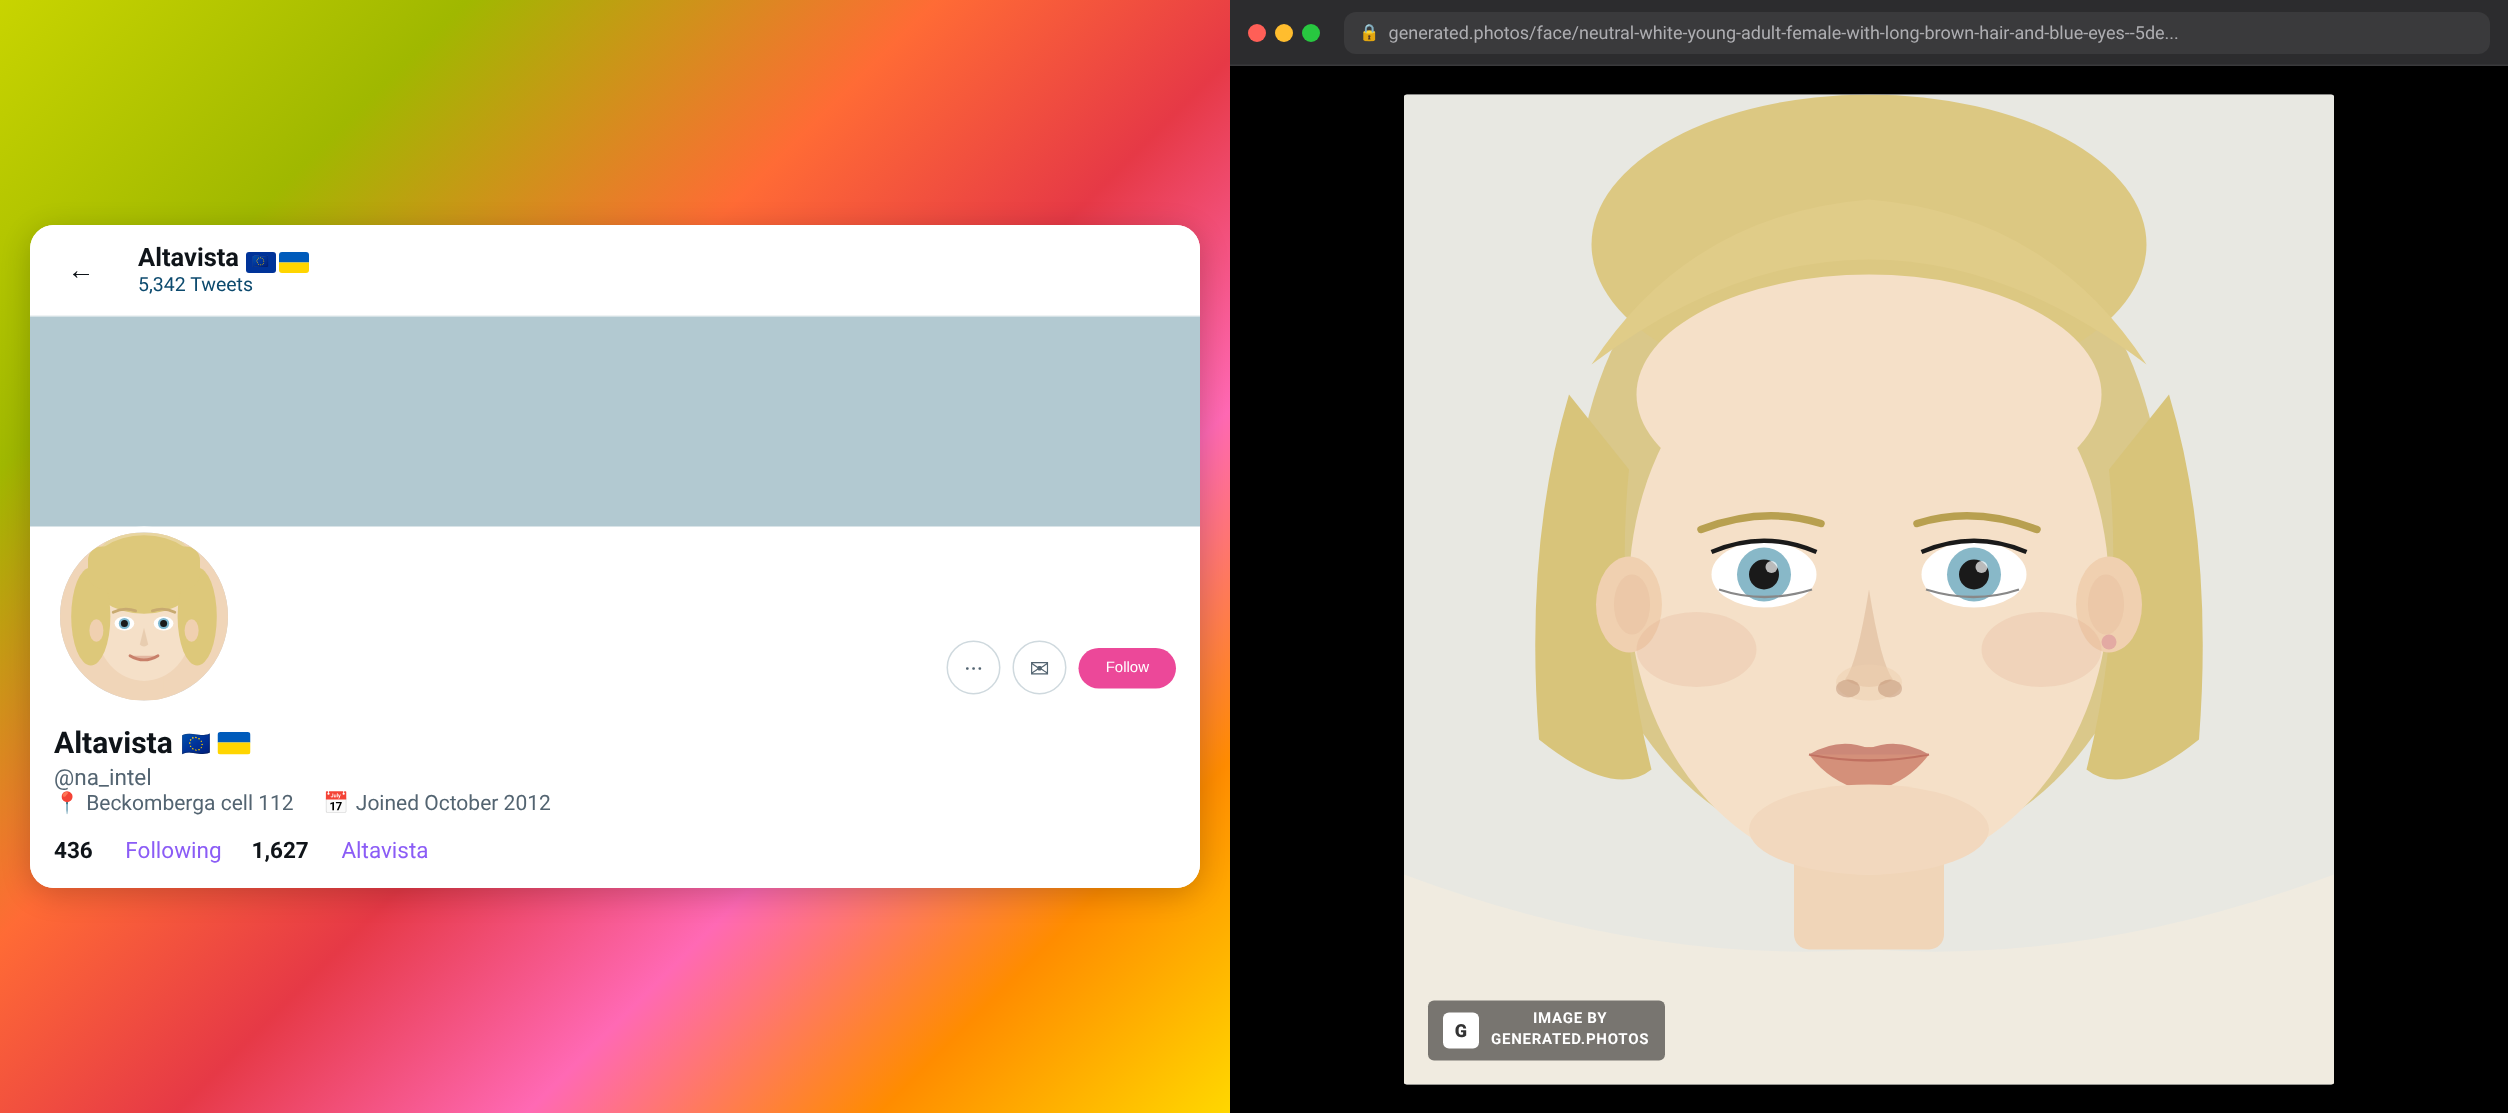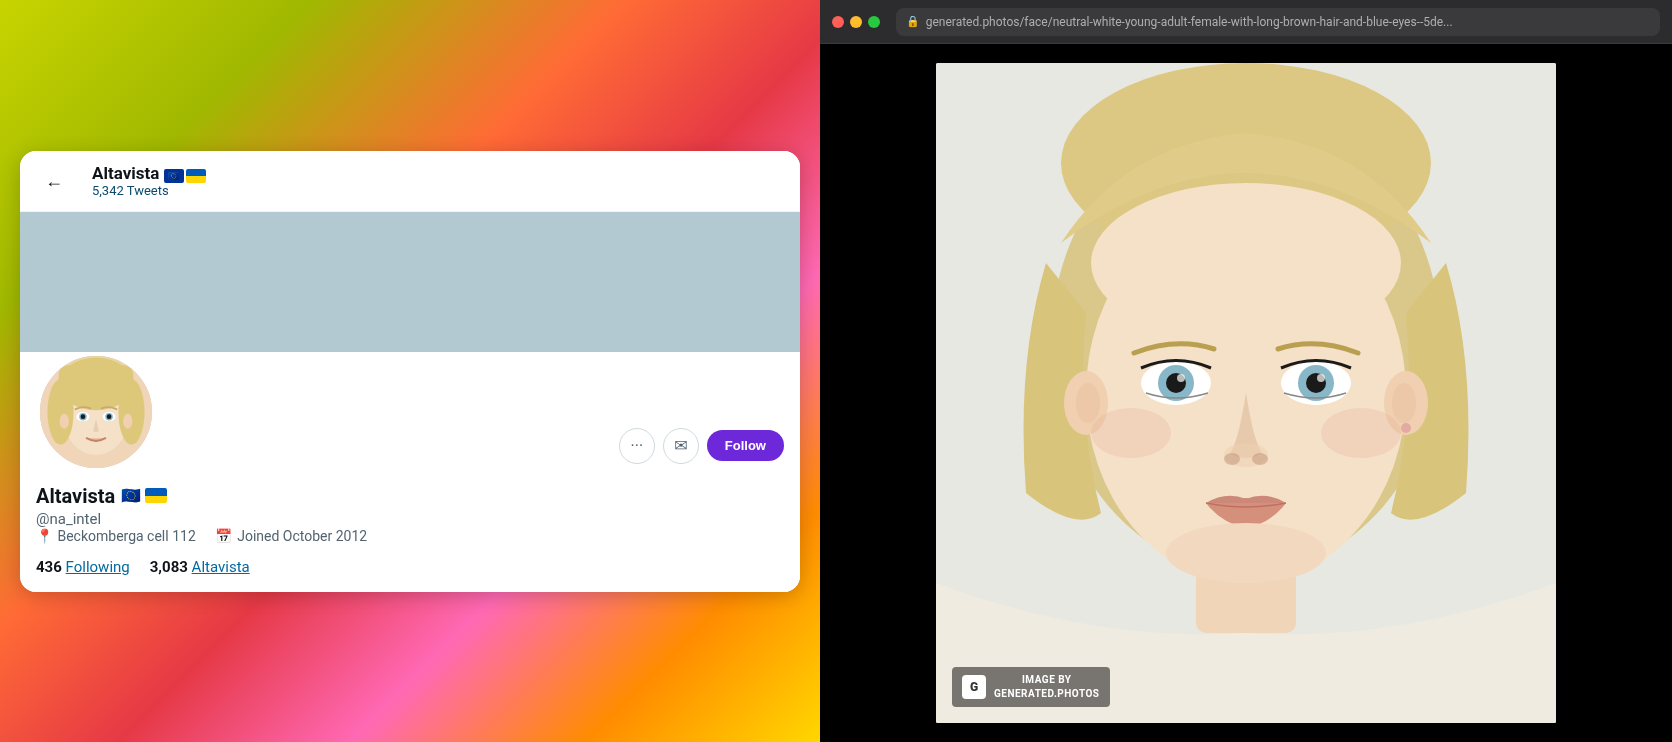--- a/index.html
+++ b/index.html
@@ -125,27 +125,27 @@
       background: #fff;
       display: flex;
       align-items: center;
       justify-content: center;
       cursor: pointer;
       font-size: 16px;
       color: #536471;
     }
 
     .follow-btn {
-      background: #6d28d9;
+      background: #ec4899;
       color: #fff;
       border: none;
       border-radius: 20px;
       padding: 8px 18px;
-      font-size: 13px;
-      font-weight: 700;
+      font-size: 10px;
+      font-weight: 400;
       cursor: pointer;
     }
 
     
     .profile-name {
       font-size: 20px;
       font-weight: 700;
       color: #0f1419;
       display: flex;
       align-items: center;
@@ -185,23 +185,22 @@
       gap: 20px;
       font-size: 15px;
       color: #0f1419;
     }
 
     .stat-count {
       font-weight: 700;
     }
 
     .stat-label {
-      color: #0369a1;
-      margin-left: 0;
-      text-decoration: underline;
+      color: #8b5cf6;
+      margin-left: 18px;
     }
 
     
     .flags {
       display: inline-flex;
       gap: 2px;
     }
 
     
     .browser-panel {
@@ -425,21 +424,21 @@
           <span>Joined October 2012</span>
         </div>
       </div>
 
       <div class="profile-stats">
         <div>
           <span class="stat-count">436</span>
           <span class="stat-label">Following</span>
         </div>
         <div>
-          <span class="stat-count">3,083</span>
+          <span class="stat-count">1,627</span>
           <span class="stat-label">Altavista</span>
         </div>
       </div>
 
     </div>
   </div>
 </div>
 
 <div class="browser-panel">
 

